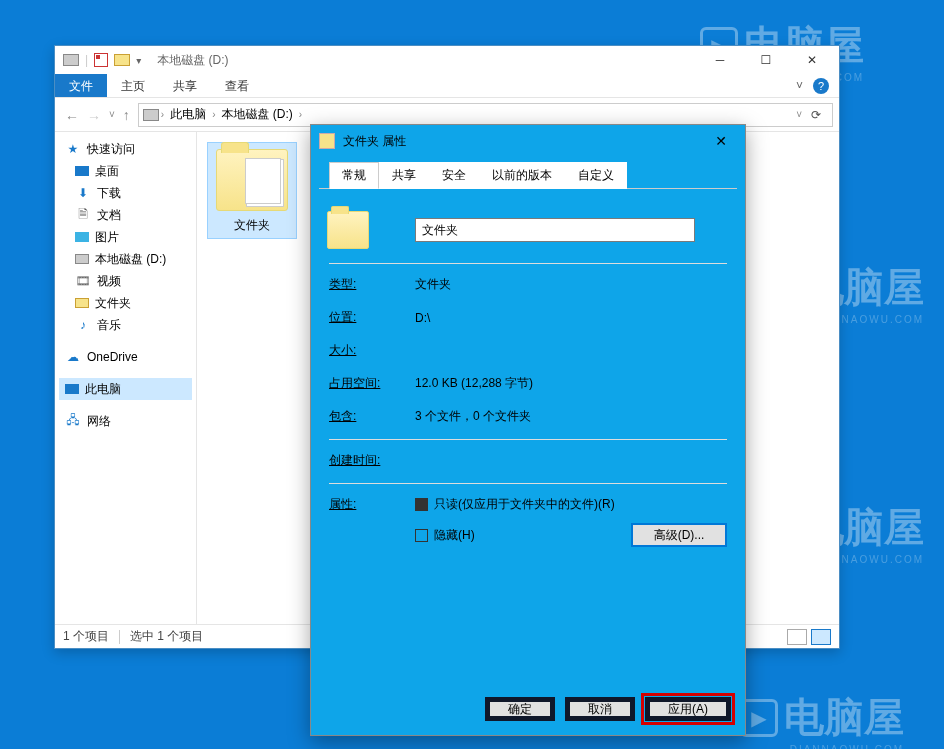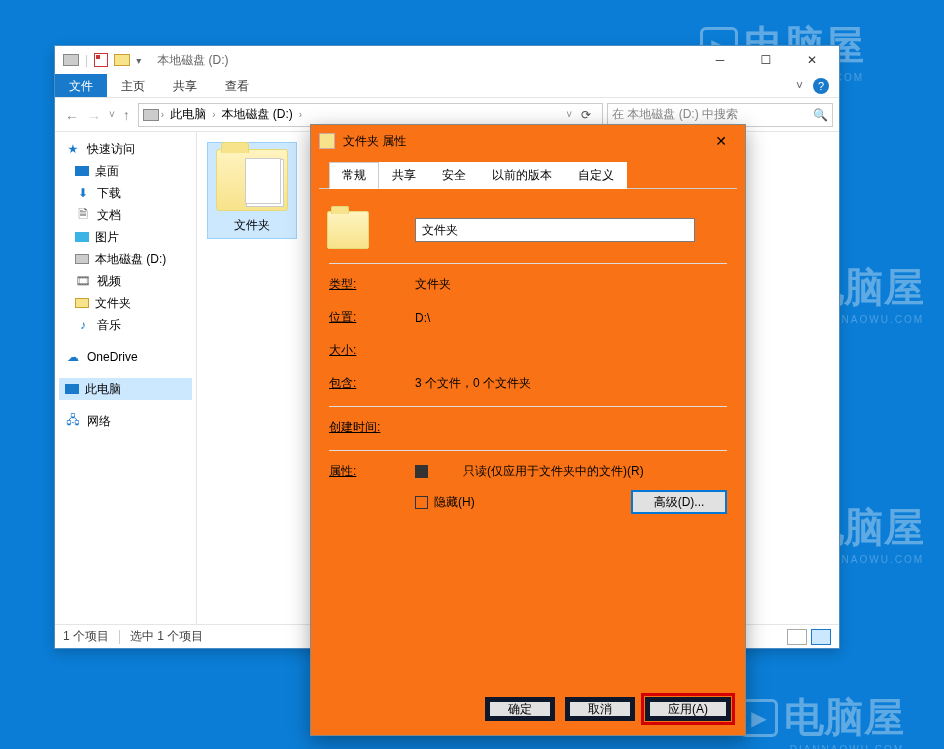--- a/index.html
+++ b/index.html
@@ -50,21 +50,21 @@
 .folder-ic-big::after { content:""; position:absolute; right:6px; top:8px; width:34px; height:44px; background:#fff; border:1px solid #ccc; box-shadow:2px 2px 0 #fff, 2px 2px 0 1px #ccc;}
 .folder-tile.selected { background:#cce8ff; padding:6px 2px 4px; border:1px solid #99d1ff;}
 
 .statusbar { height:24px; border-top:1px solid #e5e5e5; display:flex; align-items:center; padding:0 8px; font-size:12px; color:#444;}
 .statusbar .sep { width:1px; height:14px; background:#ccc; margin:0 10px;}
 .statusbar .view-icons { margin-left:auto; display:flex; gap:4px;}
 .statusbar .view-icons span { width:20px; height:16px; border:1px solid #aaa; display:inline-block;}
 .statusbar .view-icons span.active { background:#cce8ff; border-color:#1979ca;}
 
 
-.propdlg { position: absolute; left: 310px; top: 124px; width: 436px; height: 612px; background:#f97316; border:1px solid #888; box-shadow:0 6px 20px rgba(0,0,0,0.35); }
+.propdlg { position: absolute; left: 310px; top: 124px; width: 436px; height: 612px; background:#0ea5e9; border:1px solid #888; box-shadow:0 6px 20px rgba(0,0,0,0.35); }
 .propdlg .dlg-title { height:32px; display:flex; align-items:center; padding:0 8px;}
 .propdlg .dlg-title .dt-ic { width:16px; height:16px; background:#f7e38a; border:1px solid #caa; margin-right:8px;}
 .propdlg .dlg-title .dt-close { margin-left:auto; font-size:14px; padding:4px 10px;}
 .tabstrip { display:flex; padding:4px 10px 0; gap:0; border-bottom:1px solid #ccc; margin:0 8px;}
 .tabstrip .tab { padding:4px 12px; border:1px solid transparent; border-bottom:none; position:relative; top:1px; background:#fff;}
 .tabstrip .tab.active { border-color:#ccc; border-bottom:1px solid #fff;}
 .prop-body { padding: 14px 18px 8px; }
 .prop-row { display:flex; padding:8px 0; align-items:center;}
 .prop-row .lbl { width:86px; color:#000;text-decoration:underline;}
 .prop-row .val { flex:1; }
@@ -146,24 +146,20 @@
     <div class="addr-bar">
       <span style="width:16px;height:12px;background:#ccc;border:1px solid #888;display:inline-block;"></span>
       <span class="sep">›</span>
       <span class="crumb">此电脑</span>
       <span class="sep">›</span>
       <span class="crumb">本地磁盘 (D:)</span>
       <span class="sep">›</span>
       <span style="margin-left:auto;color:#888;font-size:10px;">˅</span>
       <span class="addr-refresh">⟳</span>
     </div>
-    <div class="search-box">
-      <span>在 本地磁盘 (D:) 中搜索</span>
-      <span class="mag">🔍</span>
-    </div>
   </div>
 
   <div class="body-area">
     <div class="sidebar">
       <div class="side-group">
         <div class="side-item head">
             <span class="side-ic" style="color:#1979ca;">★</span>
             <span>快速访问</span>
           </div>
         <div class="side-item">
@@ -266,33 +262,37 @@
         <div class="val">文件夹</div>
       </div>
     <div class="prop-row">
         <div class="lbl">位置:</div>
         <div class="val">D:\</div>
       </div>
     <div class="prop-row">
         <div class="lbl">大小:</div>
       </div>
     <div class="prop-row">
+        <div class="lbl">占用空间:</div>
+        <div class="val">12.0 KB (12,288 字节)</div>
+      </div>
+    <div class="prop-row">
         <div class="lbl">包含:</div>
         <div class="val">3 个文件，0 个文件夹</div>
       </div>
     <div class="hr"></div>
     <div class="prop-row">
         <div class="lbl">创建时间:</div>
       </div>
     <div class="hr"></div>
 
     <div class="prop-row" style="align-items:flex-start;">
       <div class="lbl">属性:</div>
       <div class="val">
-        <div class="attr-row" style="margin-bottom:10px;gap:29px;">
+        <div class="attr-row" style="margin-bottom:10px;">
           <span class="chk filled"></span>
           <span>只读(仅应用于文件夹中的文件)(R)</span>
         </div>
         <div class="attr-row">
           <span class="chk"></span>
           <span>隐藏(H)</span>
           <span class="adv-btn-wrap"><span class="btn focus" style="width:96px;">高级(D)...</span></span>
         </div>
       </div>
     </div>

